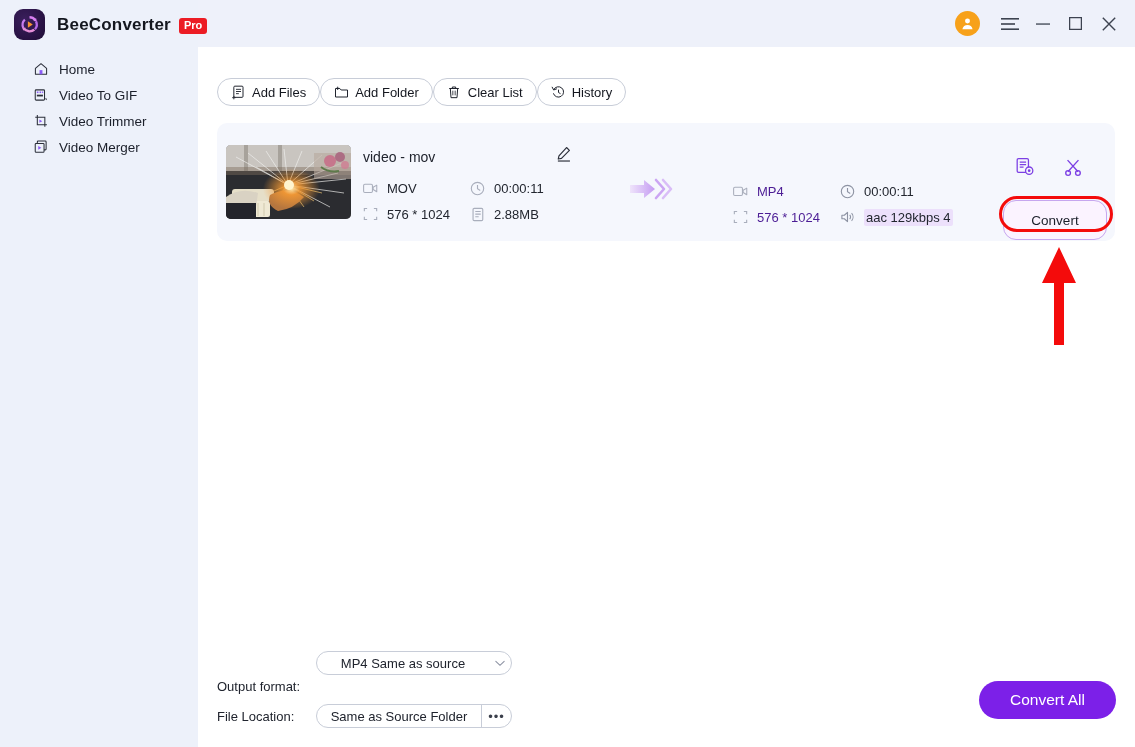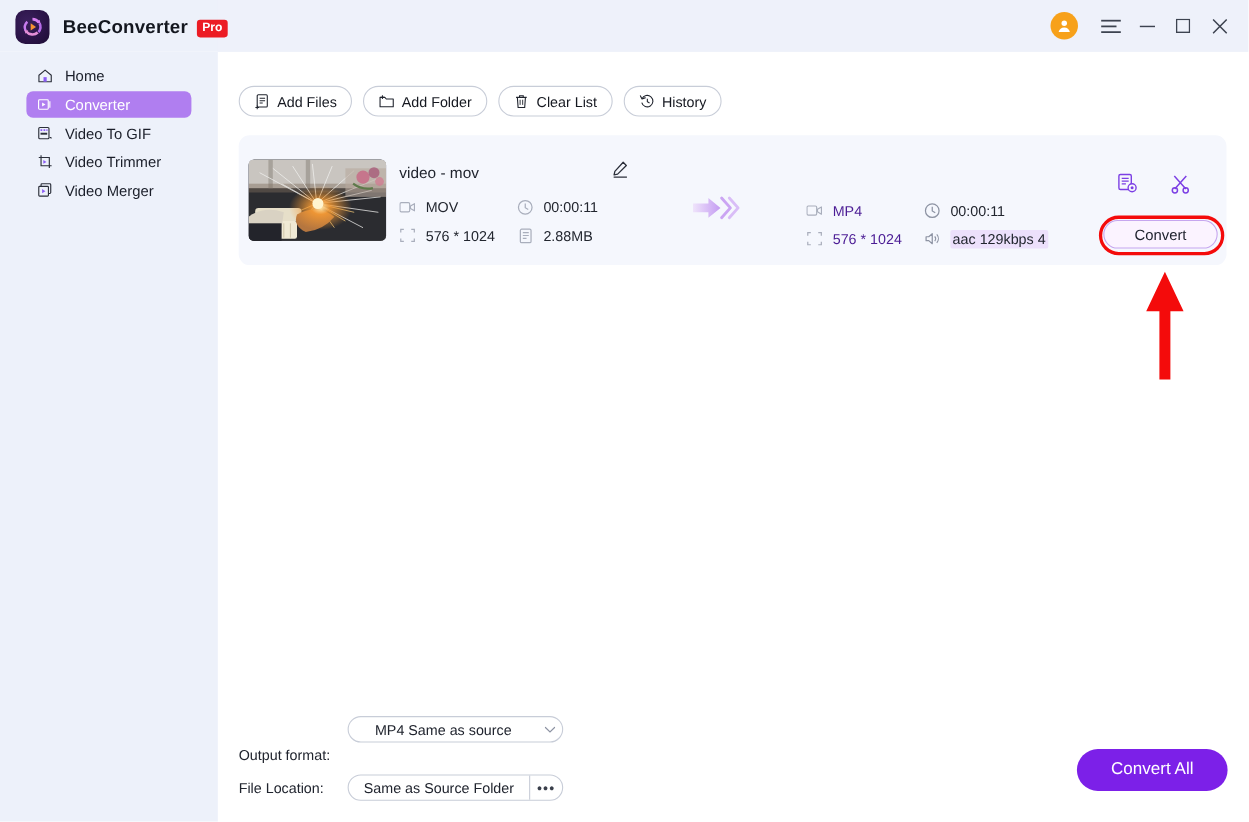--- a/index.html
+++ b/index.html
@@ -66,21 +66,21 @@
   .nav-item .nav-ico {
     width: 17px; height: 17px; display: flex; align-items: center; justify-content: center;
     margin-right: 10px;
   }
   .nav-item.active { background: #b07ef0; color: #ffffff; }
   .nav-spacer { height: 10px; }
 
   
   #toolbar {
     position: absolute; left: 217px; top: 78px;
-    display: flex; gap: 10px;
+    display: flex; 
   }
   .tool-btn {
     height: 28px; border: 1px solid #c8cdd8; border-radius: 14px;
     background: #ffffff; display: flex; align-items: center;
     padding: 0 13px; font-size: 13px; color: #14171f; gap: 6px;
   }
   .tool-btn .t-ico { width: 15px; height: 15px; display: flex; align-items: center; justify-content: center; }
 
   
   #file-card {
@@ -111,21 +111,21 @@
   .out-cell .m-ico { width: 15px; height: 15px; display: flex; align-items: center; justify-content: center; }
   .out-purple { color: #4c1d95; }
   .out-dark { color: #22262f; }
   .ow1 { width: 107px; }
   .hl { background: #ece0fb; padding: 1px 2px; border-radius: 2px; }
 
   .card-icons { position: absolute; left: 798px; top: 34px; display: flex; gap: 28px; }
   .card-ico { width: 20px; height: 20px; }
 
   .convert-btn {
-    position: absolute; left: 786px; top: 77px; width: 104px; height: 26px;
+    position: absolute; left: 786px; top: 77px; width: 104px; height: 40px;
     border-radius: 13px; background: #fbf3ff; border: 1px solid #c6a6ef;
     display: flex; align-items: center; justify-content: center;
     font-size: 13.5px; color: #1b1f2a;
   }
   .convert-highlight {
     position: absolute; left: 999px; top: 196px; width: 114px; height: 36px;
     border: 3px solid #f40b0b; border-radius: 19px; pointer-events: none;
   }
 
   
@@ -215,30 +215,20 @@
     <div class="nav-item">
       <span class="nav-ico">
         <svg width="16" height="16" viewBox="0 0 20 20">
           <path d="M3 9.2 L10 3.4 L17 9.2 V16.6 H3 Z" fill="none" stroke="#2b2f3a" stroke-width="1.3" stroke-linejoin="round"></path>
           <rect x="8.2" y="11.4" width="3.6" height="5.2" fill="#8b5cf6"></rect>
         </svg>
       </span>
       <span>Home</span>
     </div>
 
-    <div class="nav-item active">
-      <span class="nav-ico">
-        <svg width="16" height="16" viewBox="0 0 20 20">
-          <rect x="2.6" y="4.6" width="11" height="10.8" fill="none" stroke="#ffffff" stroke-width="1.3" rx="1"></rect>
-          <path d="M6.6 7.6 L10.4 10 L6.6 12.4 Z" fill="#ffffff"></path>
-          <path d="M15.4 6.4 v7.2" stroke="#ffffff" stroke-width="1.3"></path>
-        </svg>
-      </span>
-      <span>Converter</span>
-    </div>
 
     <div class="nav-item">
       <span class="nav-ico">
         <svg width="16" height="16" viewBox="0 0 20 20">
           <rect x="2.8" y="3.6" width="11.6" height="12.8" fill="none" stroke="#2b2f3a" stroke-width="1.3" rx="1.2"></rect>
           <rect x="4.8" y="5.6" width="2" height="2" fill="#8b5cf6"></rect>
           <rect x="8.2" y="5.6" width="2" height="2" fill="#8b5cf6"></rect>
           <rect x="11.4" y="5.6" width="1.4" height="2" fill="#8b5cf6"></rect>
           <rect x="4.8" y="9.6" width="7.6" height="2.2" fill="#2b2f3a"></rect>
           <path d="M14.4 14.4 l2.8 0 l0 2.2 z" fill="#2b2f3a"></path>

